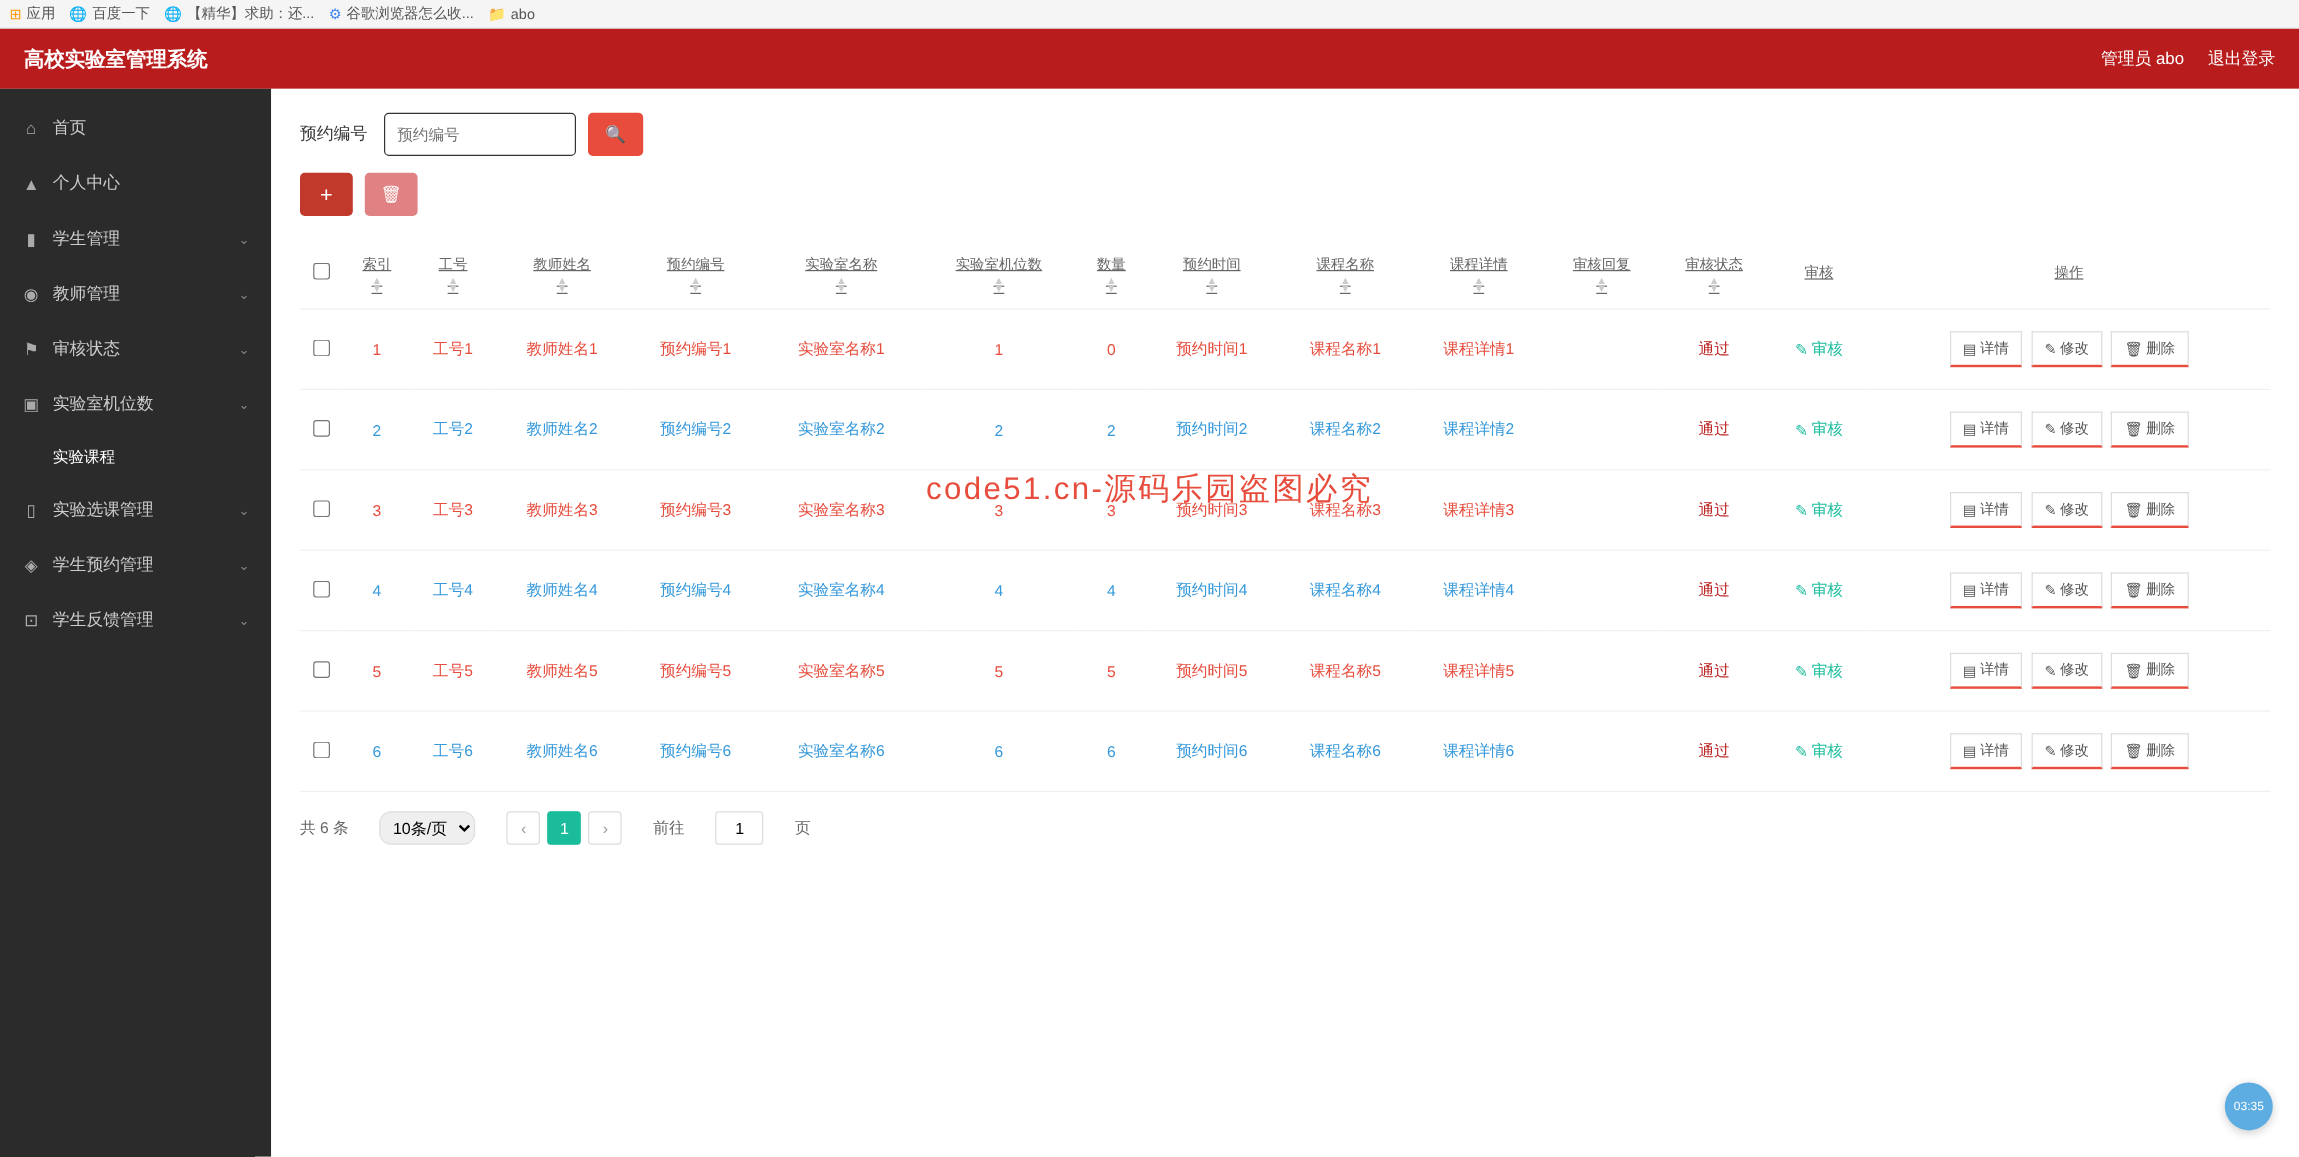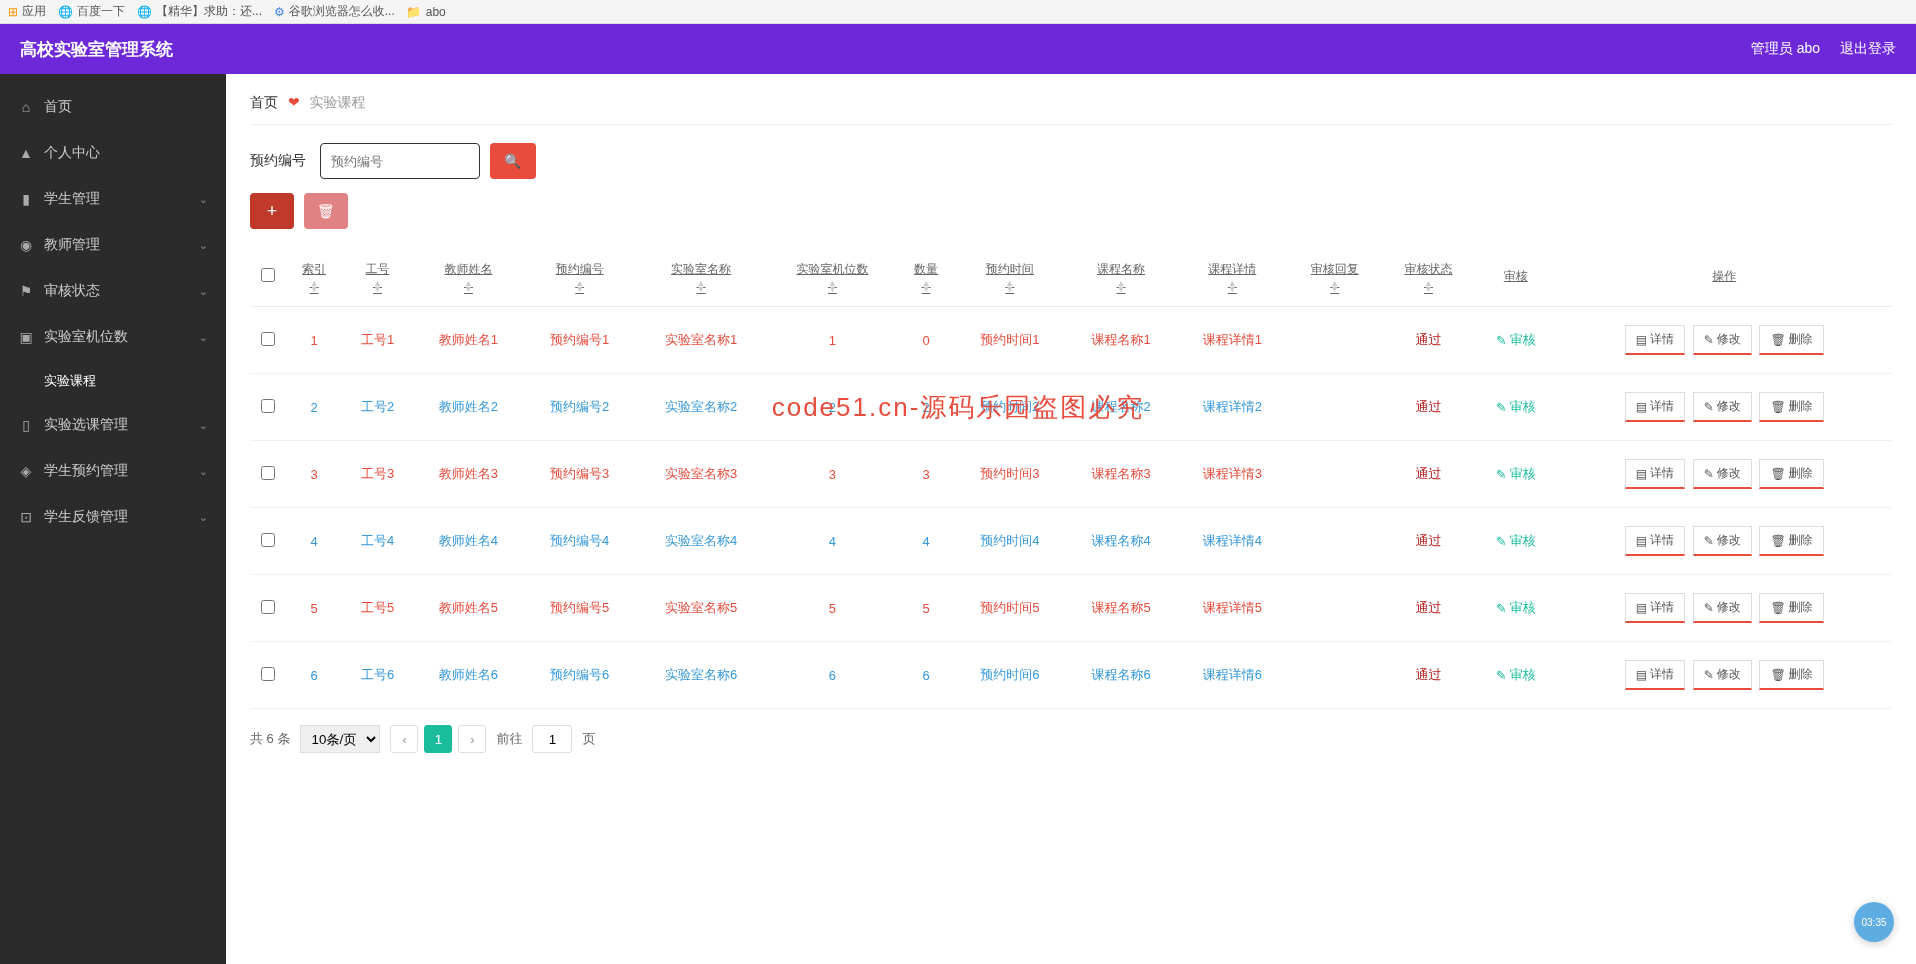--- a/index.html
+++ b/index.html
@@ -5,21 +5,21 @@
 * { margin: 0; padding: 0; box-sizing: border-box; }
 body { font-family: "Microsoft YaHei", Arial, sans-serif; font-size: 13px; background: #fff; }
 
 .browser-bar { height: 24px; background: #f5f5f5; border-bottom: 1px solid #ddd; display: flex; align-items: center; padding: 0 8px; gap: 12px; font-size: 12px; color: #555; }
 .browser-bar span { display: flex; align-items: center; gap: 4px; }
 .grid-icon { color: #ff9800; }
 .globe-icon { color: #666; }
 .paw-icon { color: #4285f4; }
 .folder-icon { color: #ffc107; }
 
-.topbar { height: 50px; background: #6d28d9; color: #fff; display: flex; align-items: center; justify-content: space-between; padding: 0 20px; }
+.topbar { height: 50px; background: #b91c1c; color: #fff; display: flex; align-items: center; justify-content: space-between; padding: 0 20px; }
 .topbar .logo { font-size: 17px; font-weight: bold; }
 .topbar .user-area { display: flex; gap: 20px; font-size: 14px; }
 .topbar .user-area span { cursor: pointer; }
 
 .layout { display: flex; min-height: calc(100vh - 74px); }
 
 .sidebar { width: 226px; background: #2b2b2b; color: #ccc; padding-top: 10px; }
 .sidebar .menu-item { display: flex; align-items: center; justify-content: space-between; padding: 14px 18px; cursor: pointer; font-size: 14px; }
 .sidebar .menu-item .label { display: flex; align-items: center; gap: 10px; }
 .sidebar .menu-item .icon { width: 16px; display: inline-block; text-align: center; font-size: 14px; color: #aaa; }
@@ -46,22 +46,22 @@
 .data-table td { padding: 18px 6px; font-size: 13px; text-align: center; border-bottom: 1px solid #f0f0f0; }
 .data-table .checkbox-cell { width: 36px; }
 .data-table input[type="checkbox"] { width: 14px; height: 14px; }
 .link-red { color: #e74c3c; }
 .link-blue { color: #3498db; }
 .status-pass { color: #b91c1c; }
 .audit-link { color: #1abc9c; display: inline-flex; align-items: center; gap: 3px; }
 .op-btn { display: inline-flex; align-items: center; gap: 3px; padding: 5px 10px; border: 1px solid #ddd; background: #fff; font-size: 12px; color: #555; margin: 0 2px; cursor: pointer; border-bottom: 2px solid #e74c3c; }
 .op-cell { white-space: nowrap; }
 
-.pagination { display: flex; align-items: center; gap: 10px; margin-top: 16px; font-size: 13px; color: #666; }
-.pagination select { height: 28px; border: 1px solid #ddd; border-radius: 0; padding: 0 6px; }
+.pagination { display: flex; align-items: center; gap: 26px; margin-top: 16px; font-size: 13px; color: #666; }
+.pagination select { height: 28px; border: 1px solid #ddd; border-radius: 10px; padding: 0 6px; }
 .page-nav { display: flex; gap: 6px; }
 .page-nav button { width: 28px; height: 28px; border: 1px solid #ddd; background: #fff; border-radius: 3px; cursor: pointer; color: #999; }
 .page-nav button.active { background: #1abc9c; color: #fff; border-color: #1abc9c; }
 .pagination input { width: 40px; height: 28px; border: 1px solid #ddd; border-radius: 3px; text-align: center; }
 
 .time-badge { position: fixed; right: 22px; bottom: 22px; width: 40px; height: 40px; border-radius: 50%; background: #5dade2; color: #fff; display: flex; align-items: center; justify-content: center; font-size: 10px; box-shadow: 0 2px 8px rgba(0,0,0,0.2); margin-left: 20px; }
 
 .watermark-overlay { position: fixed; top: 390px; left: 50%; transform: translateX(-50%); font-size: 26px; color: #e74c3c; pointer-events: none; z-index: 100; font-weight: normal; letter-spacing: 2px; }
 </style>
 </head>
@@ -158,25 +158,20 @@
       <div class="menu-item">
         <span class="label">
           <span class="icon">⊡</span>
           <span>学生反馈管理</span>
         </span>
         <span class="chevron">⌄</span>
       </div>
     </div>
 
   <div class="main">
-    <div class="breadcrumb">
-      <span>首页</span>
-      <span class="heart">❤</span>
-      <span class="current">实验课程</span>
-    </div>
 
     <div class="search-row">
       <label>预约编号</label>
       <input type="text" placeholder="预约编号" style="">
       <button class="search-btn">
         <span>🔍</span>
       </button>
     </div>
 
     <div class="action-row">

